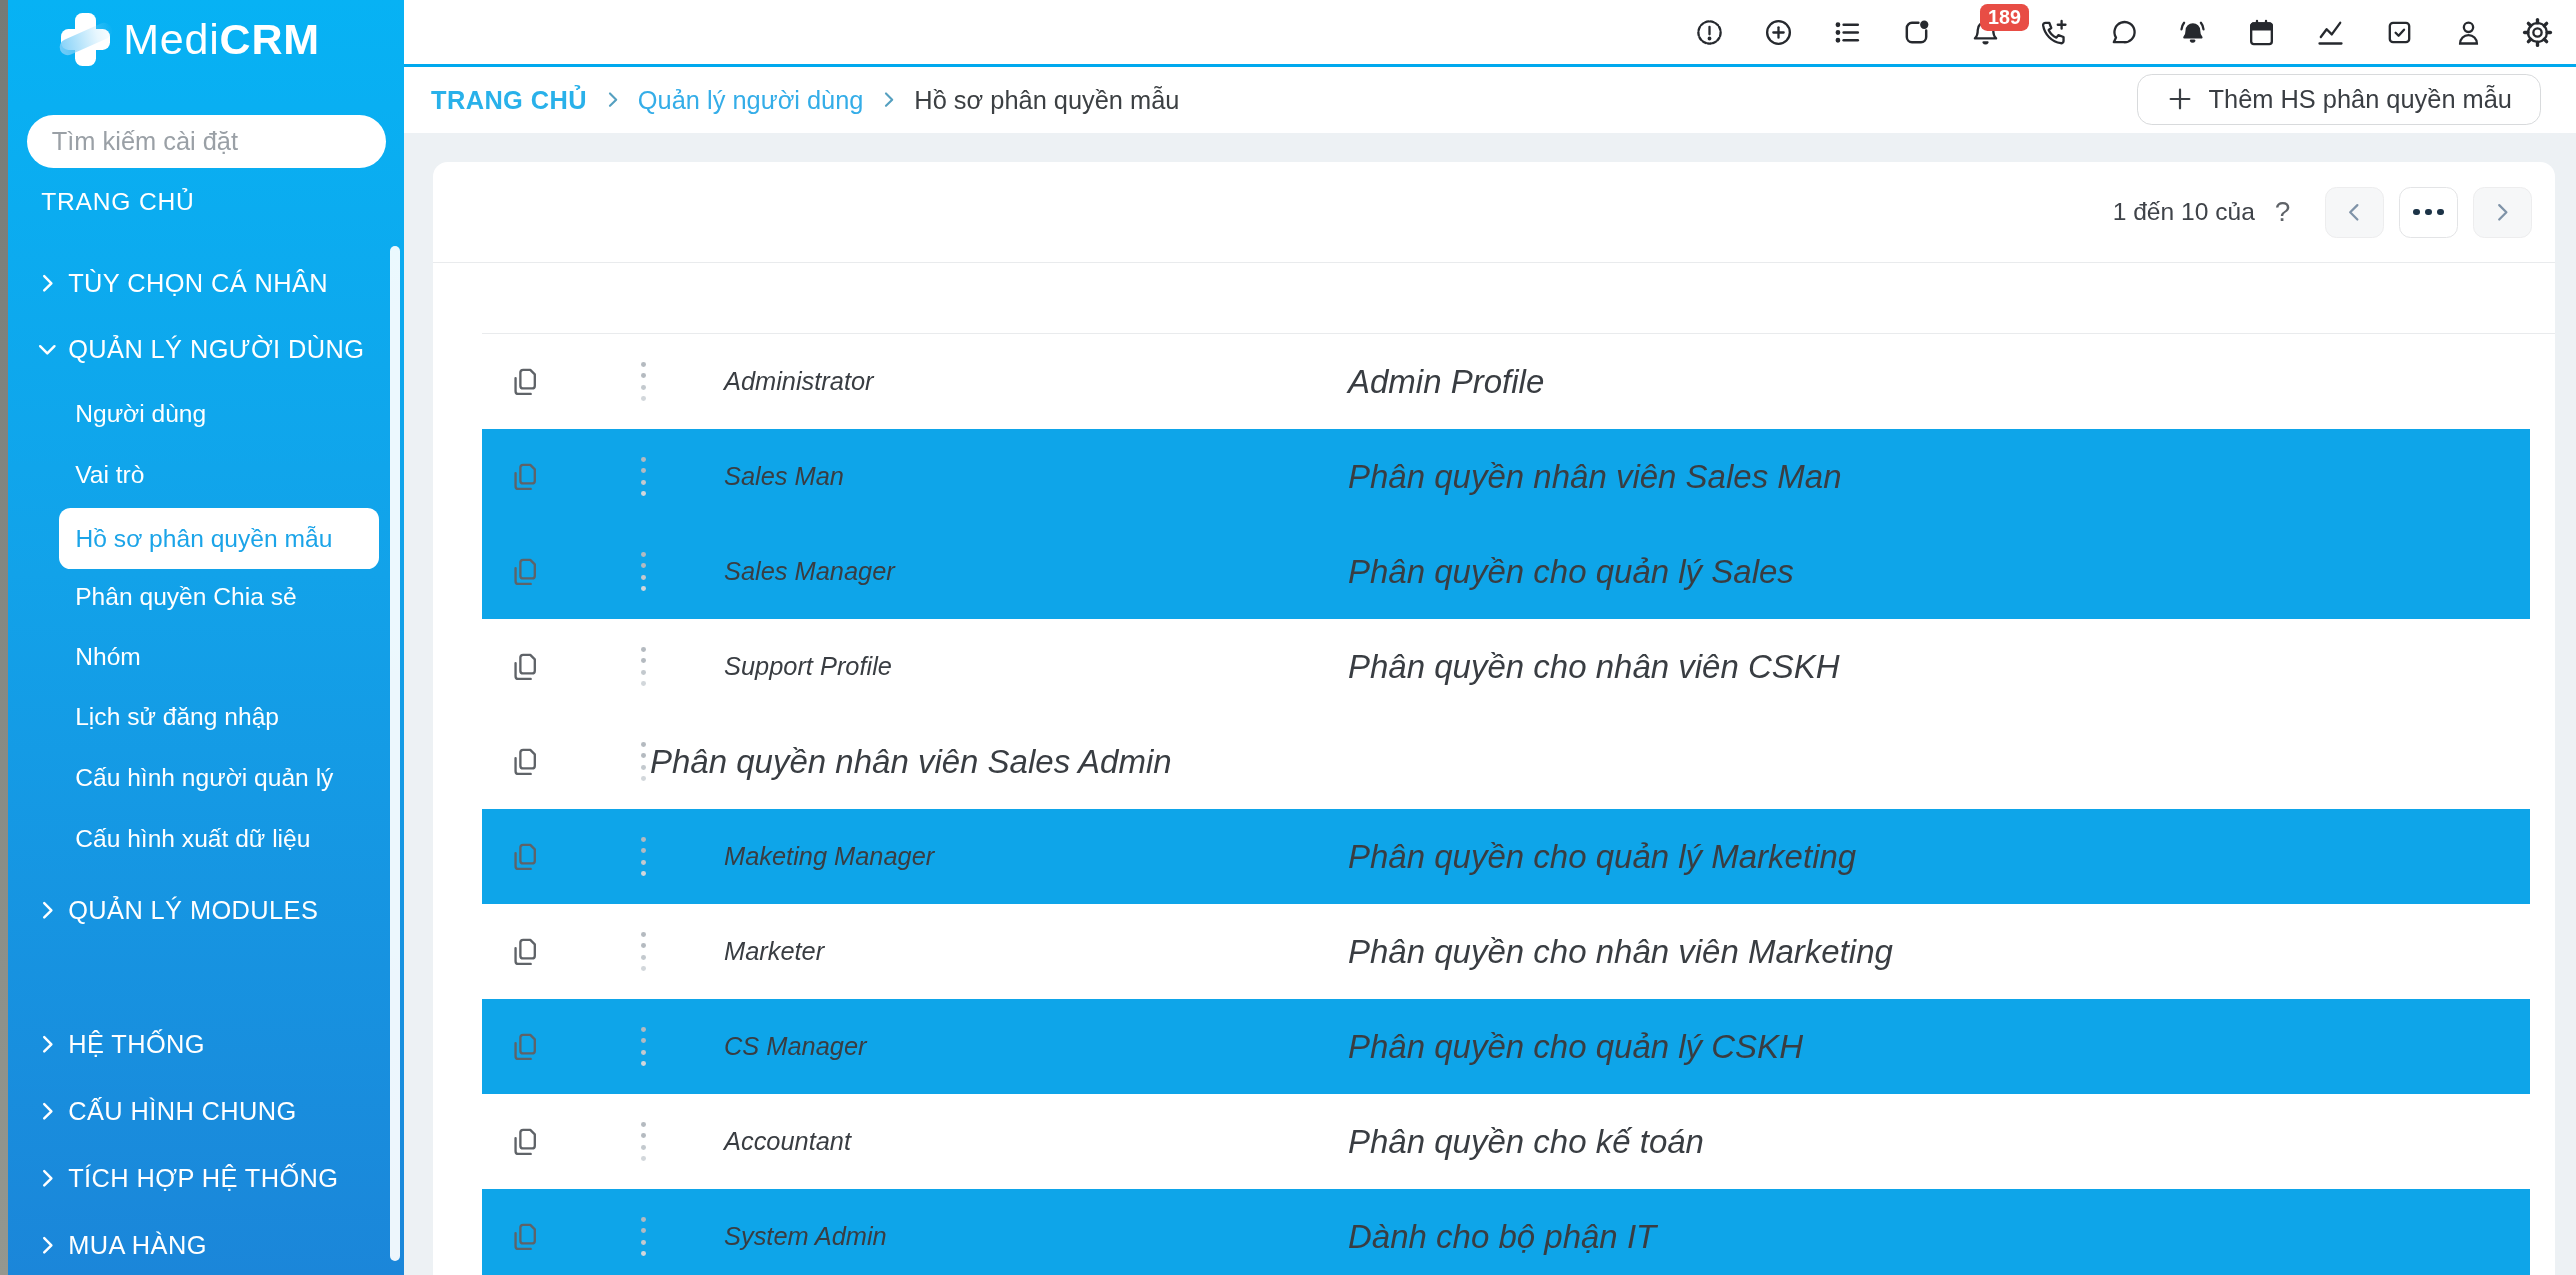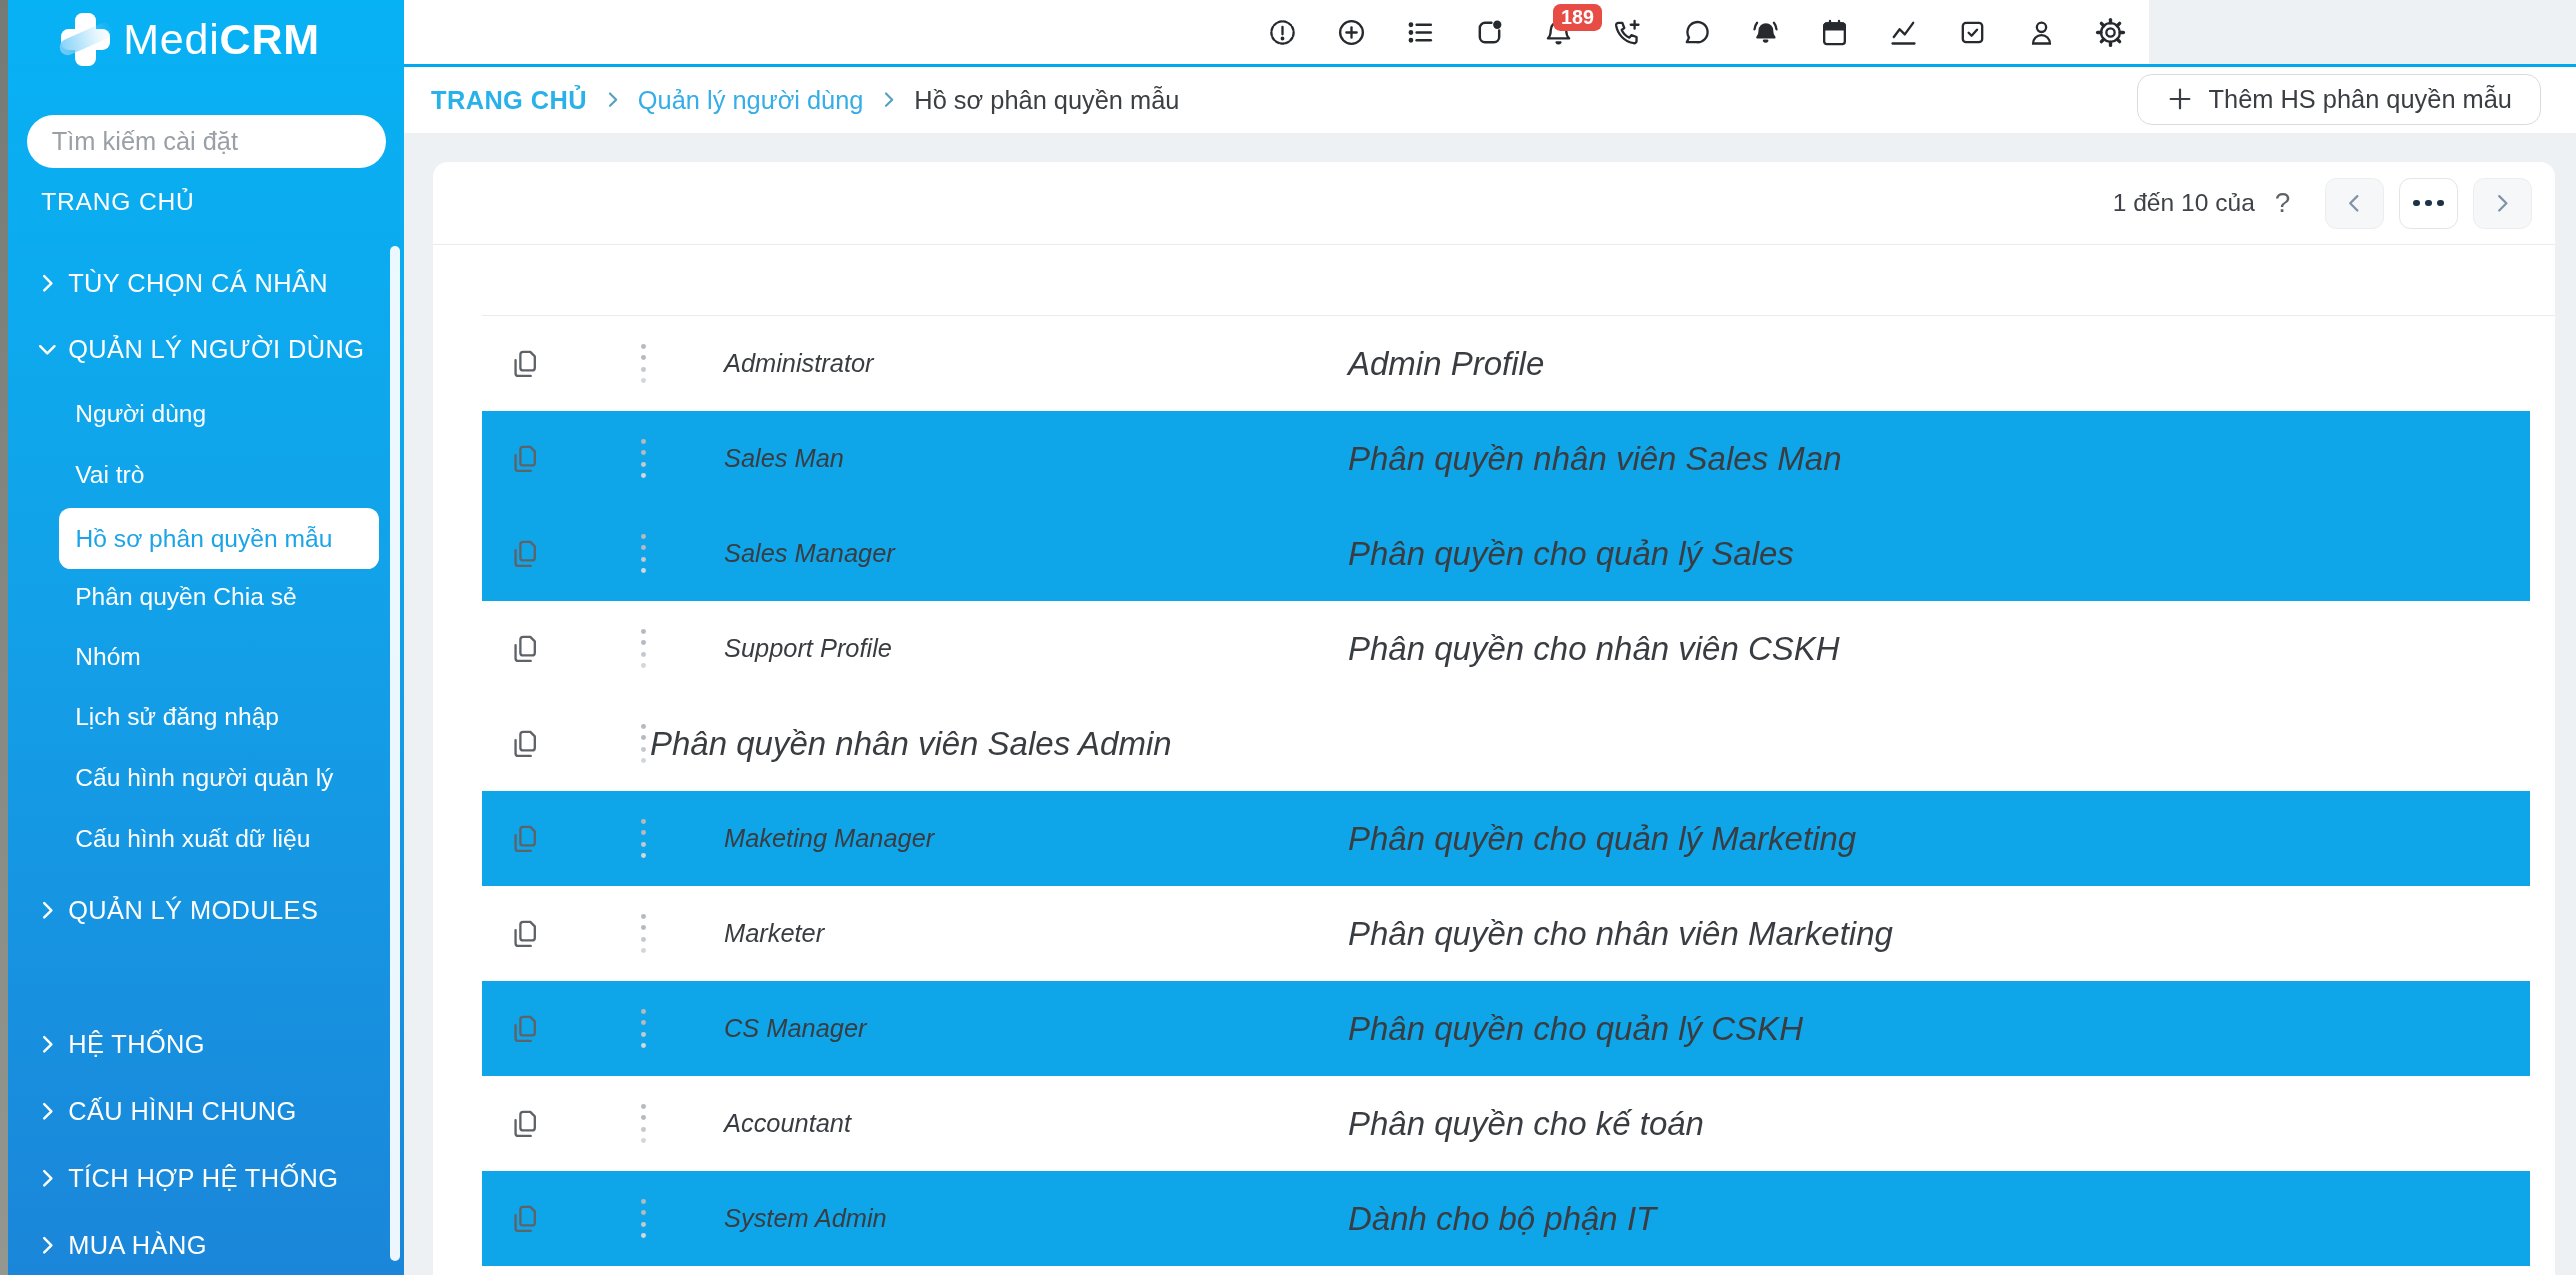--- a/index.html
+++ b/index.html
@@ -41,21 +41,21 @@
   .active-pill { position:absolute; left:51px; top:508px; width:320px; height:61px;
     background:#fff; border-radius:11.5px; display:flex; align-items:center; cursor:pointer; }
   .active-pill .sub-label { position:static; margin-left:16.4px; color:#1ba4e8; font-size:24.6px; }
 
   .sb-scrollbar { position:absolute; left:382px; top:246px; width:9.9px; height:1015px;
     background:rgba(255,255,255,.92); border-radius:5.7px; }
 
   
   .main { position:absolute; left:404px; top:0; width:2172px; height:1276px; }
 
-  .topbar { position:absolute; left:0; top:0; width:1745px; height:64px; background:#fff;
+  .topbar { position:absolute; left:0; top:0; width:2172px; height:64px; background:#fff;
     display:flex; align-items:center; justify-content:flex-end; gap:38px; padding-right:23px; }
   .tb-icon { position:relative; width:31px; height:31px; color:#26292e; cursor:pointer; flex:0 0 auto; }
   .tb-icon svg { width:31px; height:31px; stroke:#26292e; }
   .badge { position:absolute; top:-13px; left:9.9px; background:#e84d45; color:#fff;
     font-size:19.7px; font-weight:700; line-height:1; padding:4.1px 8.2px; border-radius:7.4px; }
 
   .topbar-divider { position:absolute; left:0; top:64px; width:2172px; height:3.3px; background:#00a9ee; }
 
   .breadcrumb-bar { position:absolute; left:0; top:67px; width:2172px; height:66px; background:#fff;
     display:flex; align-items:center; padding-left:27px; }
@@ -69,21 +69,21 @@
   .add-btn { position:absolute; right:35px; top:6.6px; height:51px; display:flex; align-items:center; gap:14.8px;
     padding:0 28px; border:1.6px solid #d8dadc; border-radius:14.8px; background:#fff;
     font-size:25.4px; color:#3a3e43; cursor:pointer; }
   .add-btn svg { stroke:#3a3e43; }
 
   .content { position:absolute; left:0; top:133px; width:2172px; height:1143px; background:#edf1f4; }
 
   .card { position:absolute; left:29px; top:29px; width:2122px; height:1133px;
     background:#fff; border-radius:14.8px 14.8px 0 0; }
 
-  .card-header { position:relative; height:83px; border-bottom:1.6px solid #e9ebed;
+  .card-header { position:relative; height:101px; border-bottom:1.6px solid #e9ebed;
     display:flex; align-items:center; justify-content:flex-end; padding-right:23px; gap:15px; }
   .range-text { font-size:24.6px; color:#3f4349; margin-right:4.9px; }
   .help-q { font-size:28px; color:#5f6368; margin-right:19.7px; cursor:pointer; }
   .pg-btn { width:59px; height:51px; border-radius:11.5px; display:flex; align-items:center; justify-content:center; cursor:pointer; }
   .pg-nav { background:#f6f7f8; border:1.6px solid #ededee; }
   .pg-nav svg { stroke:#7f93a8; }
   .pg-more { background:#fff; border:1.6px solid #e3e4e6; gap:5.7px; }
   .pg-more i { width:6.6px; height:6.6px; border-radius:50%; background:#1c3347; }
 
   .table-head-gap { height:71px; margin-left:49px; border-bottom:1.6px solid #e9ebed; }

